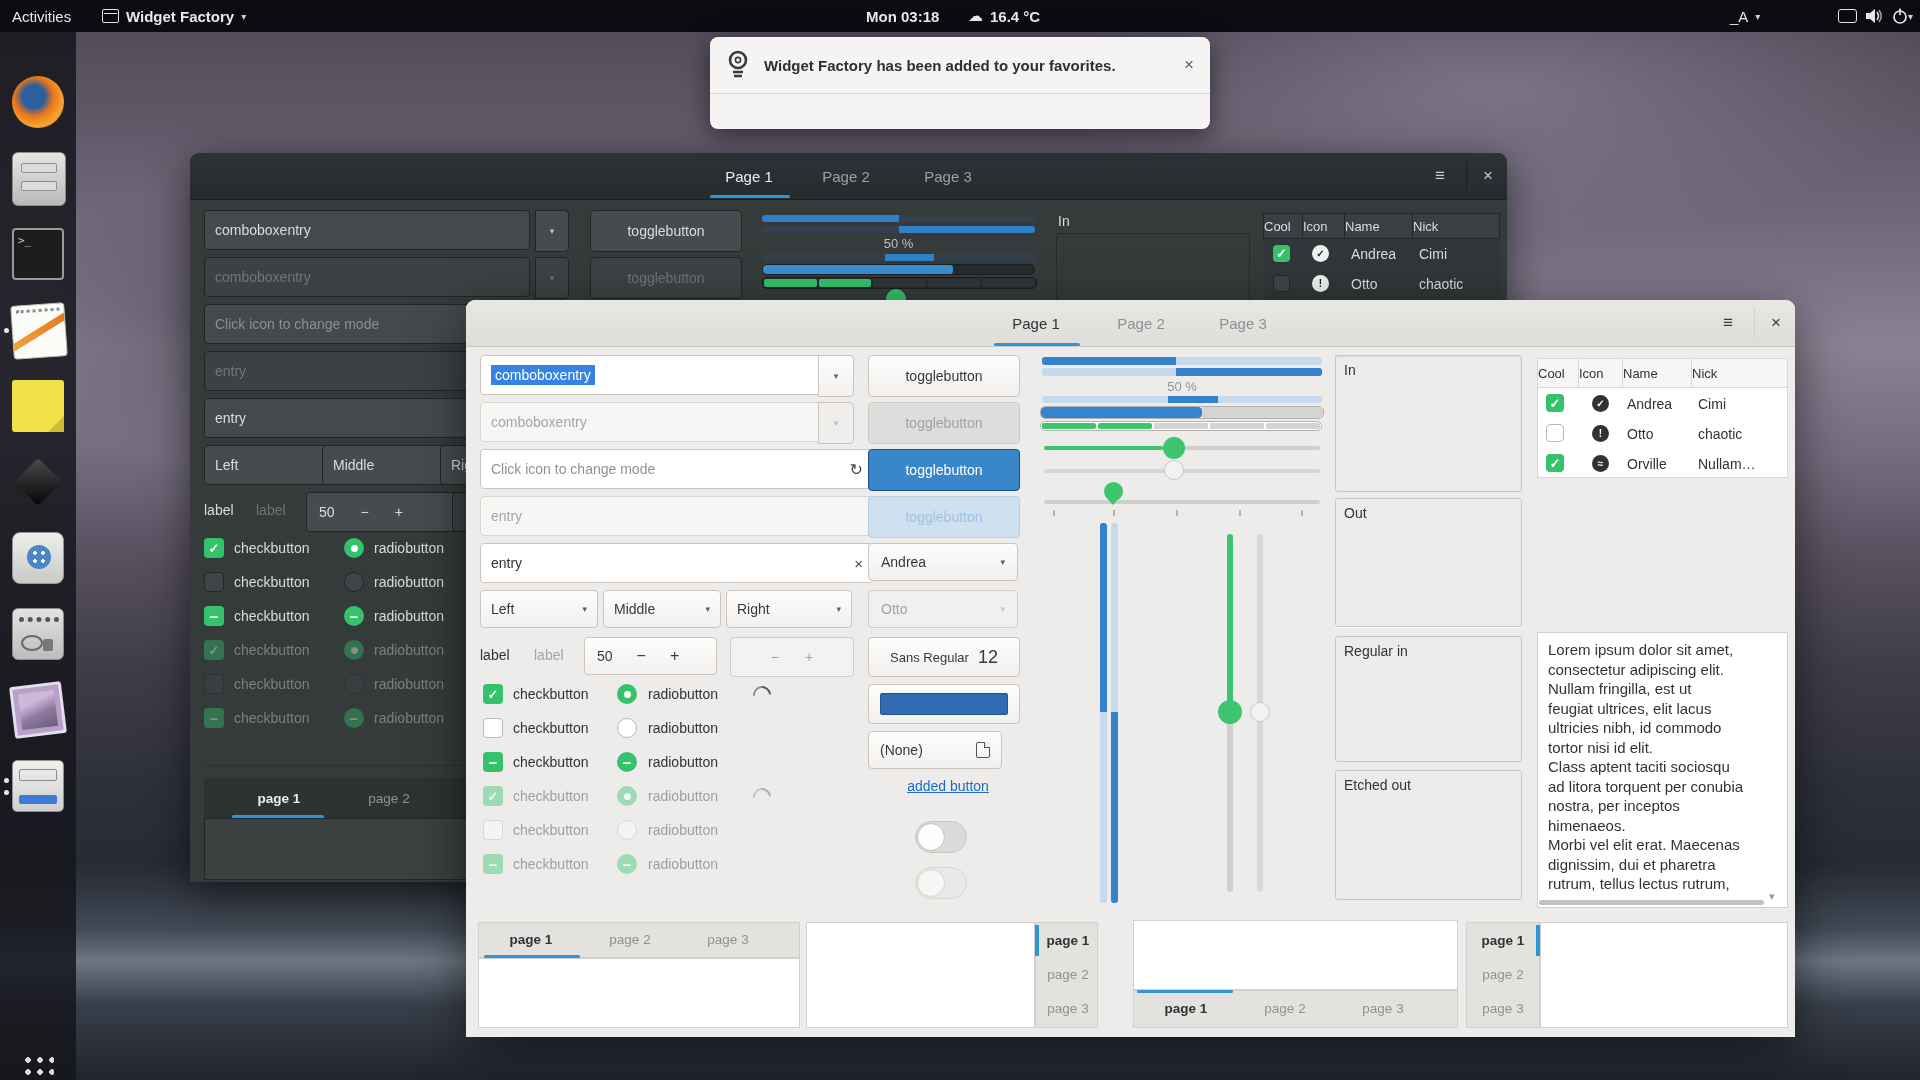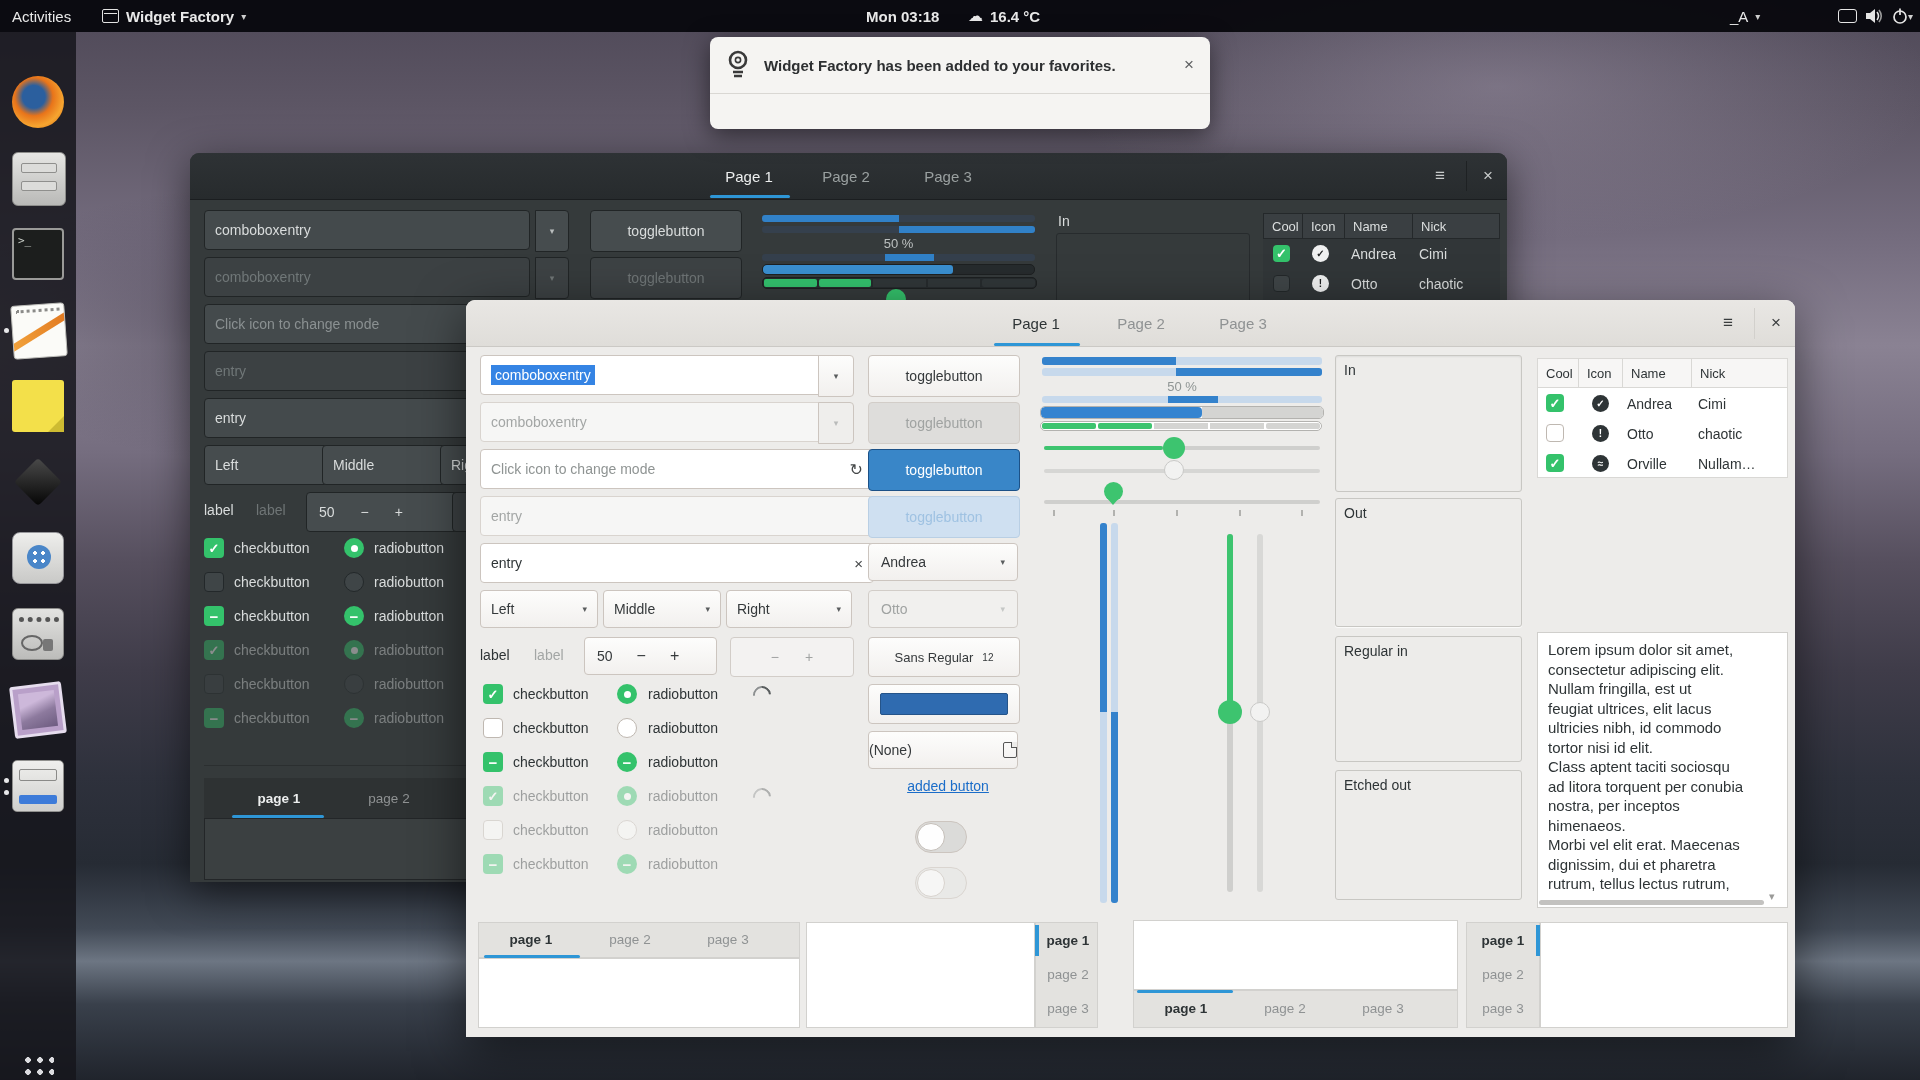--- a/index.html
+++ b/index.html
@@ -103,21 +103,21 @@
   .knob{position:absolute;border-radius:50%;box-sizing:border-box}
   .tick{position:absolute;width:2px;height:6px;background:#b2b2af}
   .switch{position:absolute;width:52px;height:32px;border-radius:16px;background:#dbdbd9;border:1px solid #ccc5bf;box-sizing:border-box}
   .switch .kn{position:absolute;left:1px;top:1px;width:28px;height:28px;border-radius:50%;background:#fefefe;border:1px solid #c4beb8;box-sizing:border-box}
   .switch.dis{background:#e9e9e7;border-color:#dad5d0}
   .switch.dis .kn{background:#f6f6f5;border-color:#d8d3ce}
   
   .frame{position:absolute;border:1px solid #c8c7c3;border-radius:3px}
   .framelbl{position:absolute;font-size:14px;color:#2e3436}
   
-  .th{position:absolute;display:flex;align-items:center;padding-left:8px;font-size:13px;box-sizing:border-box}
+  .th{position:absolute;display:flex;align-items:center;padding-left:0;font-size:13px;box-sizing:border-box}
   .circ{position:absolute;width:17px;height:17px;border-radius:50%;display:flex;align-items:center;justify-content:center;font-size:10px;font-weight:bold}
   
   .nb{position:absolute}
   .nbstrip{position:absolute;background:#e3e2df}
   .nbcontent{position:absolute;background:#fff;border:1px solid #d2d1ce;box-sizing:border-box}
   .nbtab{position:absolute;display:flex;align-items:center;justify-content:center;font-size:13.5px;color:#8f9293}
   .nbtab.act{color:#2e3436;font-weight:bold}
   .lorem{white-space:pre-line;font-size:15px;line-height:19.5px;color:#2e3436}
   .linkbtn{color:#1b6dc9;text-decoration:underline}
   svg{display:block}
@@ -418,26 +418,26 @@
   <div class="lbtn" style="left:402px;top:243px;width:150px;height:38px;justify-content:space-between;padding:0 12px;box-sizing:border-box">
       <span>Andrea</span>
       <span class="arr">▾</span>
     </div>
   <div class="lbtn dis" style="left:402px;top:290px;width:150px;height:38px;justify-content:space-between;padding:0 12px;box-sizing:border-box;background:#f1f0ee">
       <span>Otto</span>
       <span class="arr" style="color:#c5c7c6">▾</span>
     </div>
   <div class="lbtn" style="left:402px;top:337px;width:150px;height:38px;gap:9px">
       <span style="font-size:13px">Sans Regular</span>
-      <span style="font-size:10px">12</span>
+      <span style="font-size:18px">12</span>
     </div>
   <div class="lbtn" style="left:402px;top:384px;width:150px;height:38px">
       <span style="width:126px;height:20px;background:#2f6bb0;border-radius:2px;border:1px solid #255489"></span>
     </div>
-  <div class="lbtn" style="left:402px;top:431px;width:150px;height:38px;justify-content:space-between;padding:0 0;box-sizing:border-box">
+  <div class="lbtn" style="left:402px;top:431px;width:134px;height:38px;justify-content:space-between;padding:0 11px;box-sizing:border-box">
     <span>(None)</span>
     <span style="width:12px;height:14px;border:1.5px solid #555;border-radius:2px;position:relative">
         <i style="position:absolute;right:-1px;top:-1px;width:5px;height:5px;background:#edecea;border-left:1.5px solid #555;border-bottom:1.5px solid #555"></i>
       </span>
   </div>
   <div class="t linkbtn" style="left:437px;top:478px;width:90px;text-align:center">added button</div>
   <div class="switch" style="left:449px;top:521px">
       <span class="kn"></span>
     </div>
   <div class="switch dis" style="left:449px;top:567px">

